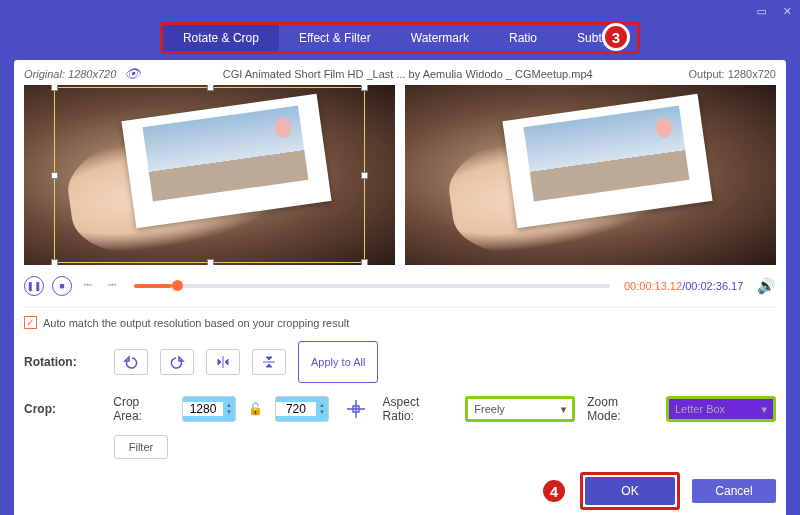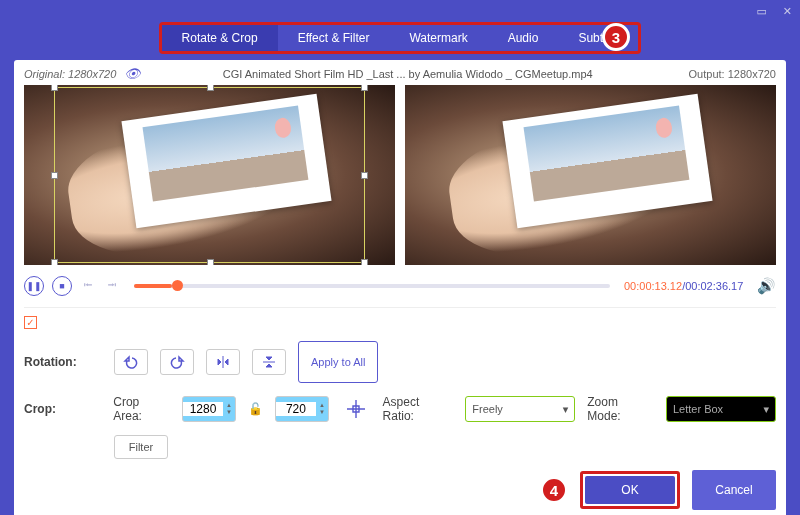--- a/index.html
+++ b/index.html
@@ -48,45 +48,45 @@
   .controls { font-size: 12px; color: #444; }
   .row { display: flex; align-items: center; gap: 12px; margin-bottom: 12px; }
   .lbl { font-weight: bold; width: 78px; }
   .iconbtn { width: 34px; height: 26px; border: 1px solid #ccc; border-radius: 3px; background: #fff; display: flex; align-items: center; justify-content: center; color: #5858d0; font-size: 13px; cursor: pointer; }
   .apply { height: 42px; padding: 0 12px; border: 1px solid #5858d0; border-radius: 3px; background: #fff; color: #5858d0; font-size: 11px; cursor: pointer; display: flex; align-items: center; }
   .numfield { display: flex; align-items: center; border: 1px solid #ccc; border-radius: 3px; height: 26px; background: #7dd3fc; }
   .numfield input { border: none; width: 40px; text-align: center; font-size: 12px; outline: none; }
   .spin { display: flex; flex-direction: column; font-size: 6px; color: #666; padding: 0 3px; cursor: pointer; line-height: 7px; }
   .lock { color: #5858d0; font-size: 12px; cursor: pointer; }
   .centercross { width: 30px; height: 26px; display: flex; align-items: center; justify-content: center; color: #5858d0; font-size: 16px; cursor: pointer; }
-  .select { height: 26px; border: 1px solid #84cc16; border-radius: 3px; padding: 0 6px; font-size: 11px; background: #fff; color: #555; min-width: 110px; display: flex; align-items: center; justify-content: space-between; cursor: pointer; }
-  .select.disabled { background: #000000; color: #aaa; }
+  .select { height: 26px; border: 3px solid #84cc16; border-radius: 3px; padding: 0 6px; font-size: 11px; background: #fff; color: #555; min-width: 110px; display: flex; align-items: center; justify-content: space-between; cursor: pointer; }
+  .select.disabled { background: #6d28d9; color: #aaa; }
   .reset { height: 24px; width: 54px; border: 1px solid #ccc; border-radius: 3px; background: #fff; font-size: 11px; color: #555; cursor: pointer; }
   .footer { position: absolute; right: 10px; bottom: 10px; display: flex; align-items: center; gap: 12px; }
   .step4 { position: static; }
   .ok-wrap { border: 3px solid #d21e1e; border-radius: 3px; padding: 2px; }
   .primary { width: 90px; height: 28px; background: #4b4dc4; color: #fff; border: none; font-size: 12px; border-radius: 2px; cursor: pointer; }
-  .secondary { width: 84px; height: 40px; background: #5e60d6; color: #fff; border: none; font-size: 12px; border-radius: 2px; cursor: pointer; }
+  .secondary { width: 84px; height: 24px; background: #5e60d6; color: #fff; border: none; font-size: 12px; border-radius: 2px; cursor: pointer; }
   svg { display: block; }
 </style>
 </head>
 <body>
 
 <div class="window">
   <div class="titlebar">
     <span class="win-btn">▭</span>
     <span class="win-btn">✕</span>
   </div>
 
   <div class="tabs-wrap">
     <div class="tabs">
       <div class="tab active">Rotate &amp; Crop</div>
       <div class="tab">Effect &amp; Filter</div>
       <div class="tab">Watermark</div>
-      <div class="tab">Audio</div>
+      <div class="tab">Ratio</div>
       <div class="tab">Subtitle</div>
     </div>
     <div class="step-badge step3">3</div>
   </div>
 
   <div class="content">
     <div class="header-row">
       <div class="hdr-left">
         <span>Original: 1280x720</span>
         <span class="eye">👁</span>
@@ -134,20 +134,21 @@
       <span class="timecode">
         <span class="tc-cur">00:00:13.12</span><span class="tc-dur">/</span><span class="tc-dur">00:02:36.17</span>
       </span>
       <span class="vol">🔊</span>
     </div>
 
     <div class="divider"></div>
 
     <div class="chk-row">
       <div class="chk">✓</div>
+      <span>Auto match the output resolution based on your cropping result</span>
     </div>
 
     <div class="controls">
       <div class="row">
         <span class="lbl">Rotation:</span>
         <div class="iconbtn">
           <svg width="16" height="14" viewBox="0 0 16 14">
               <path d="M6 2 L2 6 L6 6 Z M4 6 A5 5 0 1 0 9 3" fill="none" stroke="#5858d0" stroke-width="1.5"></path>
             </svg>
         </div>

